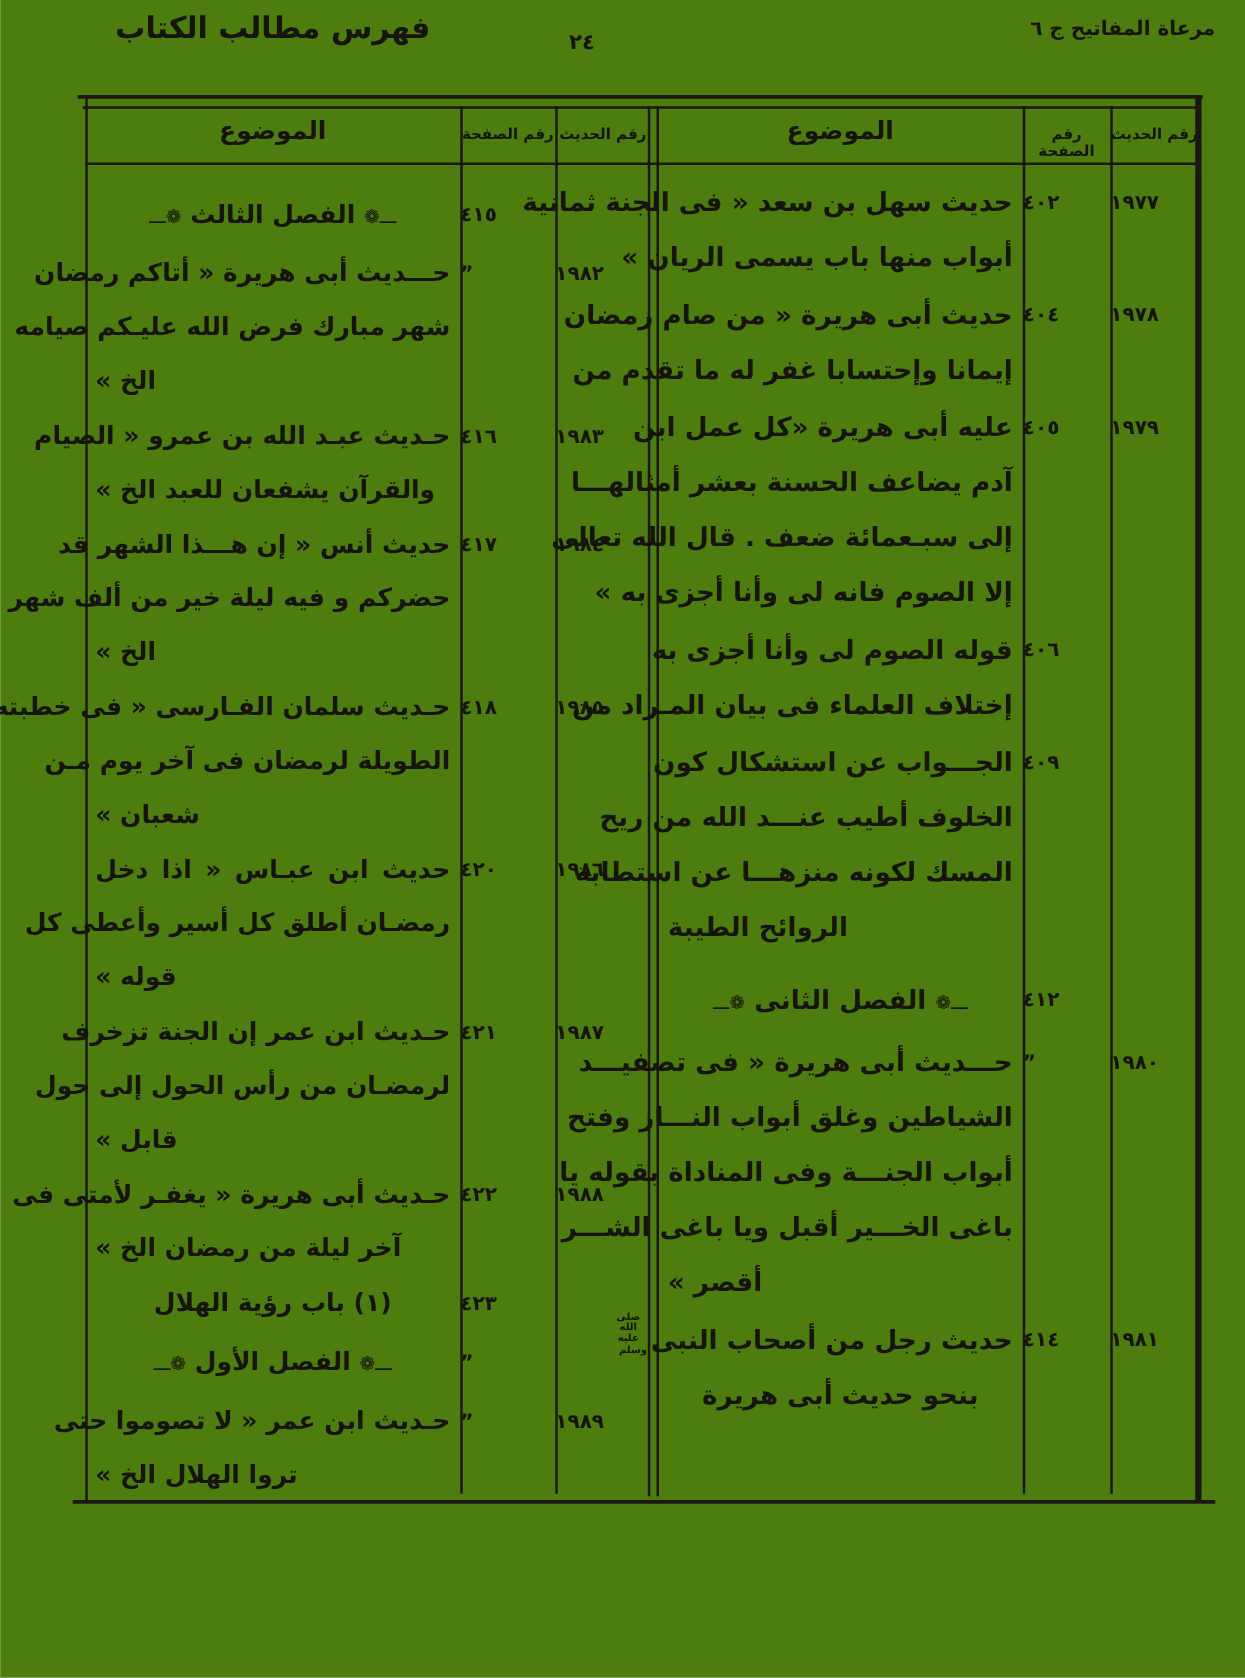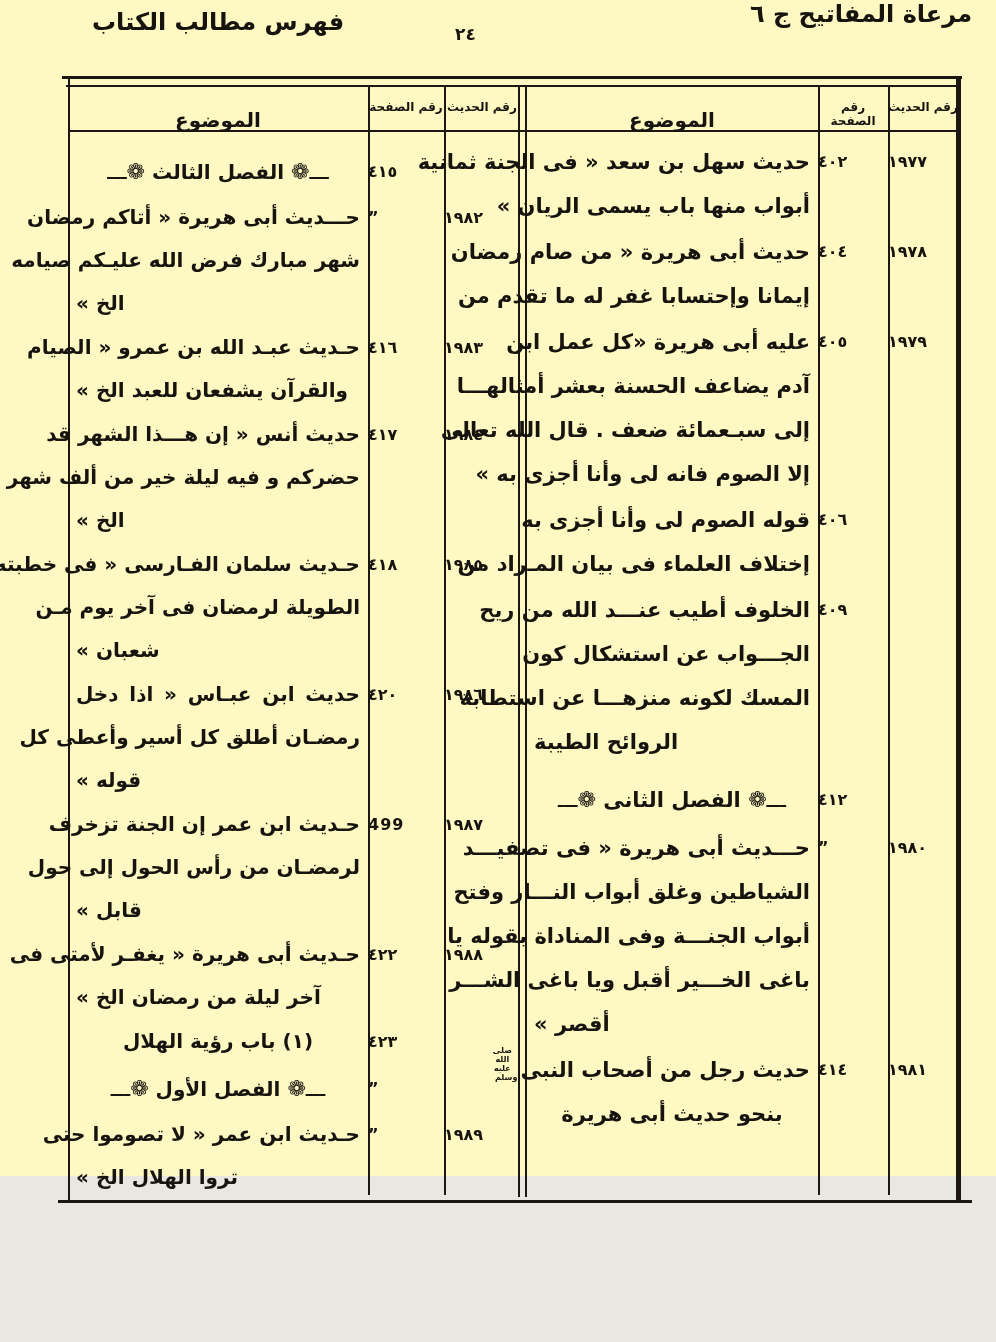--- a/index.html
+++ b/index.html
@@ -4,54 +4,54 @@
 <style>
   html,body{margin:0;padding:0;}
   body{
     width:996px;height:1342px;
     background:#e9e7e2;
     font-family:"DejaVu Sans",sans-serif;
     color:#17130e;
     overflow:hidden;
   }
   .page{
-    position:relative;width:996px;height:1176px;
-    background:#fef9c3;
+    position:relative;width:996px;height:1342px;
+    background:#4d7c0f;
     text-decoration:underline;
   }
   
   .hdr{position:absolute;font-weight:700;white-space:nowrap;}
   .hdr-index{left:92px;top:8px;font-size:24px;}
   .hdr-pagenum{left:455px;top:24px;font-size:17px;letter-spacing:2px;}
-  .hdr-book{right:24px;top:0;font-size:24px;}
+  .hdr-book{right:24px;top:13px;font-size:16px;}
   
   .hline,.vline{position:absolute;background:#1c1712;}
   
   .colhdr{position:absolute;font-weight:700;text-align:center;}
-  .colhdr.big{font-size:20px;top:108px;}
+  .colhdr.big{font-size:20px;top:92px;}
   .colhdr.small{font-size:12px;top:100px;}
   
   .half{position:absolute;direction:rtl;}
   #right-half{left:526px;top:140px;width:432px;font-size:21px;line-height:44px;}
   #left-half{left:68px;top:146px;width:452px;font-size:20px;line-height:43px;}
   .row{display:flex;direction:rtl;align-items:flex-start;margin-bottom:2px;}
   #left-half .row{margin-bottom:1px;}
   .row-section{margin-top:14px;margin-bottom:4px;}
   #left-half .row-section{margin-top:4px;margin-bottom:2px;}
   .cell-num{flex:0 0 auto;text-align:left;font-weight:700;font-size:16px;letter-spacing:1px;}
   #right-half .cell-num{width:70px;}
   #left-half .cell-num{width:76px;}
   .cell-topic{flex:1 1 auto;padding:0 8px;font-weight:700;min-width:0;}
   .line{white-space:nowrap;}
   .line.f{text-align:right;text-align-last:justify;}
   .line.r{text-align:left;}
   .line.l{text-align:left;}
   .line.c{text-align:center;}
   .section-line{text-align:center;font-weight:700;}
-  .orn{font-weight:400;font-size:22px;}
+  .orn{font-weight:400;font-size:15px;}
   .pbuh{
     display:inline-block;width:30px;font-size:8px;line-height:1.1;
     text-align:center;vertical-align:middle;white-space:normal;
     font-weight:700;transform:translateY(-6px);margin-inline-start:3px;
   }
 </style>
 </head>
 <body>
 
 <div class="page">
@@ -112,22 +112,22 @@
         <div class="cell-num">٤٠٦</div>
         <div class="cell-topic">
           <div class="line r">قوله الصوم لى وأنا أجزى به</div>
           <div class="line f">إختلاف العلماء فى بيان المـراد من</div>
         </div>
       </div>
       <div class="row">
         <div class="cell-num"></div>
         <div class="cell-num">٤٠٩</div>
         <div class="cell-topic">
+          <div class="line f">الجـــواب عن استشكال كون</div>
           <div class="line f">الخلوف أطيب عنـــد الله من ريح</div>
-          <div class="line f">الجـــواب عن استشكال كون</div>
           <div class="line f">المسك لكونه منزهـــا عن استطابة</div>
           <div class="line l">الروائح الطيبة</div>
         </div>
       </div>
       <div class="row row-section">
         <div class="cell-num"></div>
         <div class="cell-num">٤١٢</div>
         <div class="cell-topic">
           <div class="section-line"><span class="orn">ـــ❁</span><span> الفصل الثانى </span><span class="orn">❁ـــ</span></div>
         </div>
@@ -199,21 +199,21 @@
         <div class="cell-num">١٩٨٦</div>
         <div class="cell-num">٤٢٠</div>
         <div class="cell-topic">
           <div class="line f">حديث ابن عبـاس « اذا دخل</div>
           <div class="line f">رمضـان أطلق كل أسير وأعطى كل</div>
           <div class="line l">قوله »</div>
         </div>
       </div>
       <div class="row">
         <div class="cell-num">١٩٨٧</div>
-        <div class="cell-num">499</div>
+        <div class="cell-num">٤٢١</div>
         <div class="cell-topic">
           <div class="line f">حـديث ابن عمر إن الجنة تزخرف</div>
           <div class="line f">لرمضـان من رأس الحول إلى حول</div>
           <div class="line l">قابل »</div>
         </div>
       </div>
       <div class="row">
         <div class="cell-num">١٩٨٨</div>
         <div class="cell-num">٤٢٢</div>
         <div class="cell-topic">

